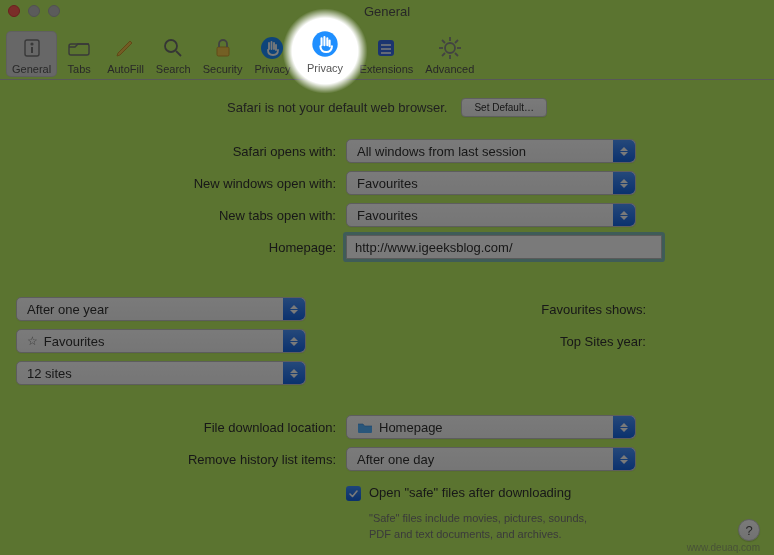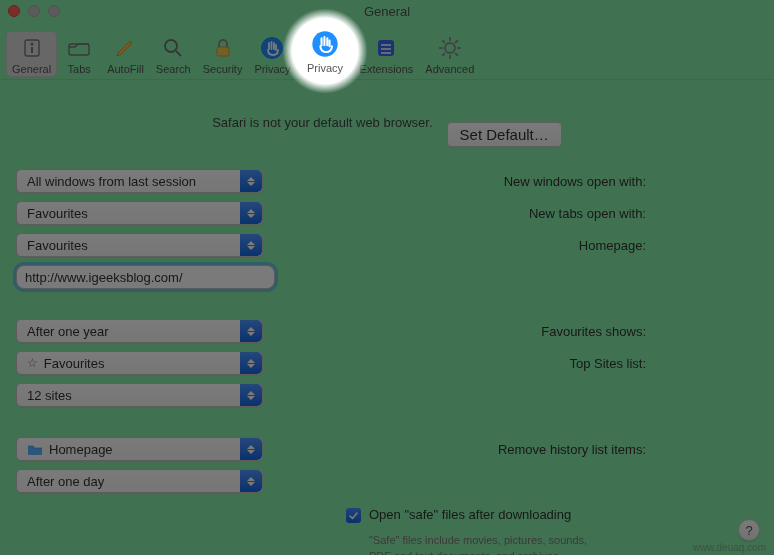--- a/index.html
+++ b/index.html
@@ -1,18 +1,18 @@
 <!DOCTYPE html>
 <html><head>
 <meta charset="utf-8">
 <style>
   * { box-sizing: border-box; margin: 0; padding: 0; font-family: -apple-system, "Helvetica Neue", Helvetica, Arial, sans-serif; }
   body { width: 774px; height: 555px; background: #ececec; position: relative; overflow: hidden; }
 
-  .window { width: 774px; height: 555px; background: #86efac; position: relative; }
+  .window { width: 774px; height: 555px; background: #bef264; position: relative; }
 
   
   .titlebar { height: 22px; display: flex; align-items: center; padding: 0 8px; position: relative; }
   .traffic { display: flex; gap: 8px; }
   .tl { width: 12px; height: 12px; border-radius: 50%; }
   .tl-close { background: #ff5f57; border: 0.5px solid #e0443e; }
   .tl-min { background: #bfbfbf; border: 0.5px solid #a9a9a9; }
   .tl-max { background: #bfbfbf; border: 0.5px solid #a9a9a9; }
   .wintitle { position: absolute; left: 0; right: 0; text-align: center; font-size: 13px; color: #525252; }
 
@@ -20,32 +20,32 @@
   .toolbar { height: 58px; display: flex; align-items: flex-end; padding: 0 6px 2px 6px; gap: 0; border-bottom: 1px solid #b9b9b9; }
   .tool { display: flex; flex-direction: column; align-items: center; justify-content: flex-end; width: auto; min-width: 44px; padding: 4px 6px 2px 6px; border-radius: 5px; cursor: default; }
   .tool.selected { background: #d7d7d7; box-shadow: inset 0 0 0 1px rgba(0,0,0,0.08); }
   .tool .ticon { width: 26px; height: 26px; display: flex; align-items: center; justify-content: center; }
   .tool .tlabel { font-size: 11px; color: #555; margin-top: 2px; }
 
   
   .content { padding: 18px 16px 10px 16px; }
   .defaultrow { display: flex; align-items: center; justify-content: center; gap: 14px; margin-bottom: 22px; }
   .defaultrow span { font-size: 13px; color: #444; }
-  .btn { background: linear-gradient(#ffffff,#f3f3f3); border: 1px solid #c7c7c7; border-radius: 4px; padding: 3px 12px; font-size: 15px; color: #333; box-shadow: 0 1px 0 rgba(0,0,0,0.05); margin-top: 24px; }
+  .btn { background: linear-gradient(#ffffff,#f3f3f3); border: 1px solid #c7c7c7; border-radius: 4px; padding: 3px 12px; font-size: 10px; color: #333; box-shadow: 0 1px 0 rgba(0,0,0,0.05); }
 
   .form { display: grid; grid-template-columns: 320px 300px; gap: 8px 10px; align-items: center; }
   .form .lbl { text-align: right; font-size: 13px; color: #333; }
   .form .ctl { }
 
-  .select { position: relative; background: linear-gradient(#ffffff,#f6f6f6); border: 1px solid #c3c3c3; border-radius: 5px; height: 24px; font-size: 13px; color: #333; display: flex; align-items: center; padding: 0 16px 0 10px; width: 247px; box-shadow: 0 1px 0 rgba(0,0,0,0.03); }
+  .select { position: relative; background: linear-gradient(#ffffff,#f6f6f6); border: 1px solid #c3c3c3; border-radius: 5px; height: 24px; font-size: 13px; color: #333; display: flex; align-items: center; padding: 0 16px 0 10px; width: 290px; box-shadow: 0 1px 0 rgba(0,0,0,0.03); }
   .select .arrow { position: absolute; right: 0; top: 0; bottom: 0; width: 22px; background: linear-gradient(#4d97ff,#1868e6); border-top-right-radius: 5px; border-bottom-right-radius: 5px; display: flex; flex-direction: column; align-items: center; justify-content: center; gap: 1px; }
   .select .arrow::before { content:""; border-left:4px solid transparent; border-right:4px solid transparent; border-bottom:4px solid #fff; }
   .select .arrow::after { content:""; border-left:4px solid transparent; border-right:4px solid transparent; border-top:4px solid #fff; }
 
-  .input { background: #fff; border: 1px solid #bdbdbd; box-shadow: 0 0 0 3px rgba(84,153,255,0.55); border-radius: 8px; height: 24px; width: 259px; font-size: 13px; color: #333; padding: 0 8px; outline: none; }
+  .input { background: #fff; border: 1px solid #bdbdbd; box-shadow: 0 0 0 3px rgba(84,153,255,0.55); border-radius: 1px; height: 24px; width: 316px; font-size: 13px; color: #333; padding: 0 8px; outline: none; }
   .gsp { grid-column: 1 / span 2; height: 14px; }
 
   .star { color: #7b7b7b; margin-right: 6px; font-size: 12px; }
   .folder { width: 16px; height: 12px; display: inline-block; margin-right: 6px; vertical-align: -1px; }
   .folder svg { width: 16px; height: 12px; }
 
   .checkrow { grid-column: 2; display: flex; align-items: flex-start; gap: 8px; margin-top: 6px; }
   .cbox { width: 15px; height: 15px; border-radius: 3px; background: linear-gradient(#3f8ffd,#1765e3); display: flex; align-items: center; justify-content: center; flex-shrink: 0; margin-top: 1px; }
   .cbox svg { width: 11px; height: 11px; }
   .checktext { font-size: 13px; color: #333; }
@@ -53,21 +53,21 @@
 
   
   .dim { position: absolute; inset: 0; background: rgba(0,0,0,0.52); pointer-events: none; }
   .spot { position: absolute; left: 282px; top: 8px; width: 86px; height: 86px; border-radius: 50%; background: radial-gradient(circle at center, #ffffff 0%, #ffffff 54%, rgba(255,255,255,0.0) 70%); display: flex; flex-direction: column; align-items: center; justify-content: center; pointer-events: none; }
   .spot-inner { display: flex; flex-direction: column; align-items: center; gap: 3px; }
   .spot-label { font-size: 11px; color: #555; }
 
   
   .help { position: absolute; right: 14px; bottom: 14px; width: 22px; height: 22px; border-radius: 50%; background: linear-gradient(#ffffff,#ededed); border: 1px solid #c7c7c7; display: flex; align-items: center; justify-content: center; font-size: 13px; color: #555; box-shadow: 0 1px 1px rgba(0,0,0,0.15); }
 
-  .watermark { position: absolute; right: 8px; bottom: 2px; font-size: 10px; color: rgba(60,60,60,0.6); }
+  .watermark { position: absolute; right: 14px; bottom: 2px; font-size: 10px; color: rgba(60,60,60,0.6); }
 </style>
 </head>
 <body>
 
 <div class="window">
 
   <div class="titlebar">
     <div class="traffic">
       <div class="tl tl-close"></div>
       <div class="tl tl-min"></div>
@@ -181,20 +181,21 @@
 
   <div class="content">
 
     <div class="defaultrow">
       <span>Safari is not your default web browser.</span>
       <button class="btn">Set Default…</button>
     </div>
 
     <div class="form">
 
+      <div class="lbl">Safari opens with:</div>
       <div class="ctl">
           <div class="select">
             <span>All windows from last session</span>
             <span class="arrow"></span>
           </div>
         </div>
 
       <div class="lbl">New windows open with:</div>
       <div class="ctl">
           <div class="select">
@@ -227,30 +228,31 @@
 
       <div class="lbl">Favourites shows:</div>
       <div class="ctl">
           <div class="select">
             <span class="star">☆</span>
             <span>Favourites</span>
             <span class="arrow"></span>
           </div>
         </div>
 
-      <div class="lbl">Top Sites list:</div>
+      <div class="lbl">Top Sites year:</div>
       <div class="ctl">
           <div class="select">
             <span>12 sites</span>
             <span class="arrow"></span>
           </div>
         </div>
 
       <div class="gsp"></div>
 
+      <div class="lbl">File download location:</div>
       <div class="ctl">
           <div class="select">
         <span class="folder"><svg viewBox="0 0 16 12">
                 <path d="M1 3 h5 l1.5 2 H15 v6 a1 1 0 0 1-1 1 H2 a1 1 0 0 1-1-1 Z" fill="#57b3ff"></path>
                 <path d="M1 3 h5 l1.5 2 H15" fill="none" stroke="#3a8bd6" stroke-width="0.6"></path>
               </svg></span>
         <span>Homepage</span>
             <span class="arrow"></span>
           </div>
         </div>

